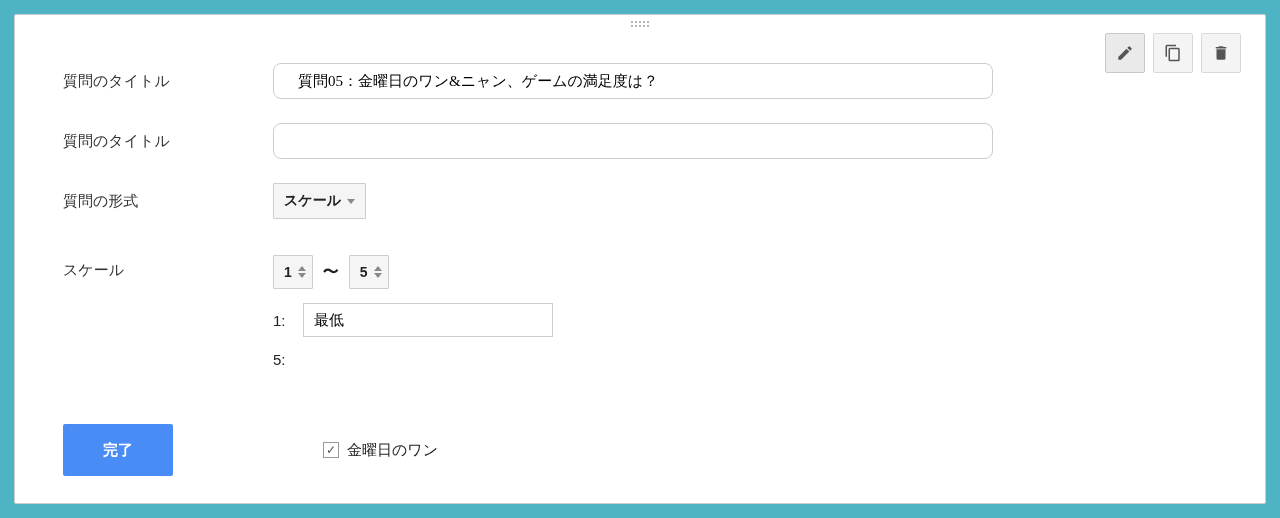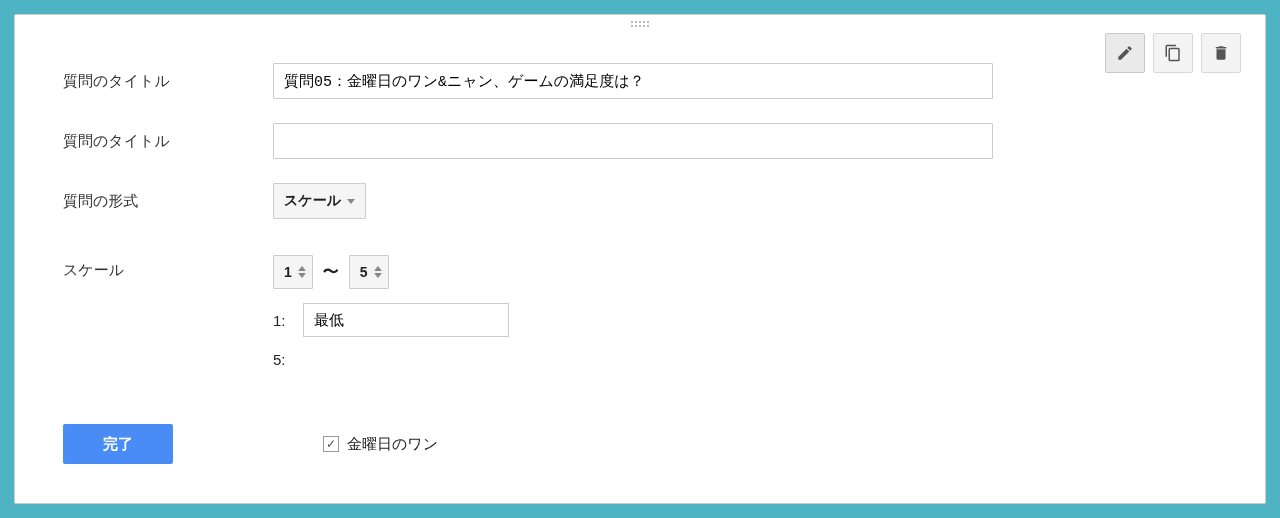--- a/index.html
+++ b/index.html
@@ -62,24 +62,24 @@
     }
     .row-label {
       width: 210px;
       font-size: 15px;
       color: #333;
     }
     .text-input {
       flex: 0 0 720px;
       height: 36px;
       border: 1px solid #ccc;
-      border-radius: 1px;
-      padding: 0 10px;
-      font-size: 15px;
-      font-family: Liberation Mono, monospace;
+      border-radius: 8px;
+      padding: 0 24px;
+      font-size: 15px;
+      font-family: Liberation Serif, serif;
     }
     .dropdown {
       display: inline-flex;
       align-items: center;
       height: 36px;
       border: 1px solid #ccc;
       background: #f5f5f5;
       padding: 0 10px;
       border-radius: 1px;
       cursor: pointer;
@@ -121,37 +121,37 @@
       border-left: 4px solid transparent;
       border-right: 4px solid transparent;
       border-top: 5px solid #888;
     }
     .tilde { font-size: 16px; font-weight: bold; }
     .scale-label-row {
       display: flex; align-items: center; gap: 12px;
     }
     .scale-num { width: 18px; font-size: 15px; }
     .scale-label-input {
-      width: 206px; height: 34px;
+      width: 250px; height: 34px;
       border: 1px solid #ccc;
       padding: 0 10px;
       font-size: 15px;
       font-family: inherit;
     }
     .footer {
       display: flex;
       align-items: center;
       margin-top: 56px;
       gap: 150px;
     }
     .done-btn {
       background: #4a8cf6;
       color: #fff;
       border: none;
-      height: 40px;
+      height: 52px;
       width: 110px;
       font-size: 15px;
       font-weight: bold;
       border-radius: 2px;
       cursor: pointer;
     }
     .required-wrap {
       display: flex; align-items: center; gap: 8px;
       cursor: pointer;
     }

